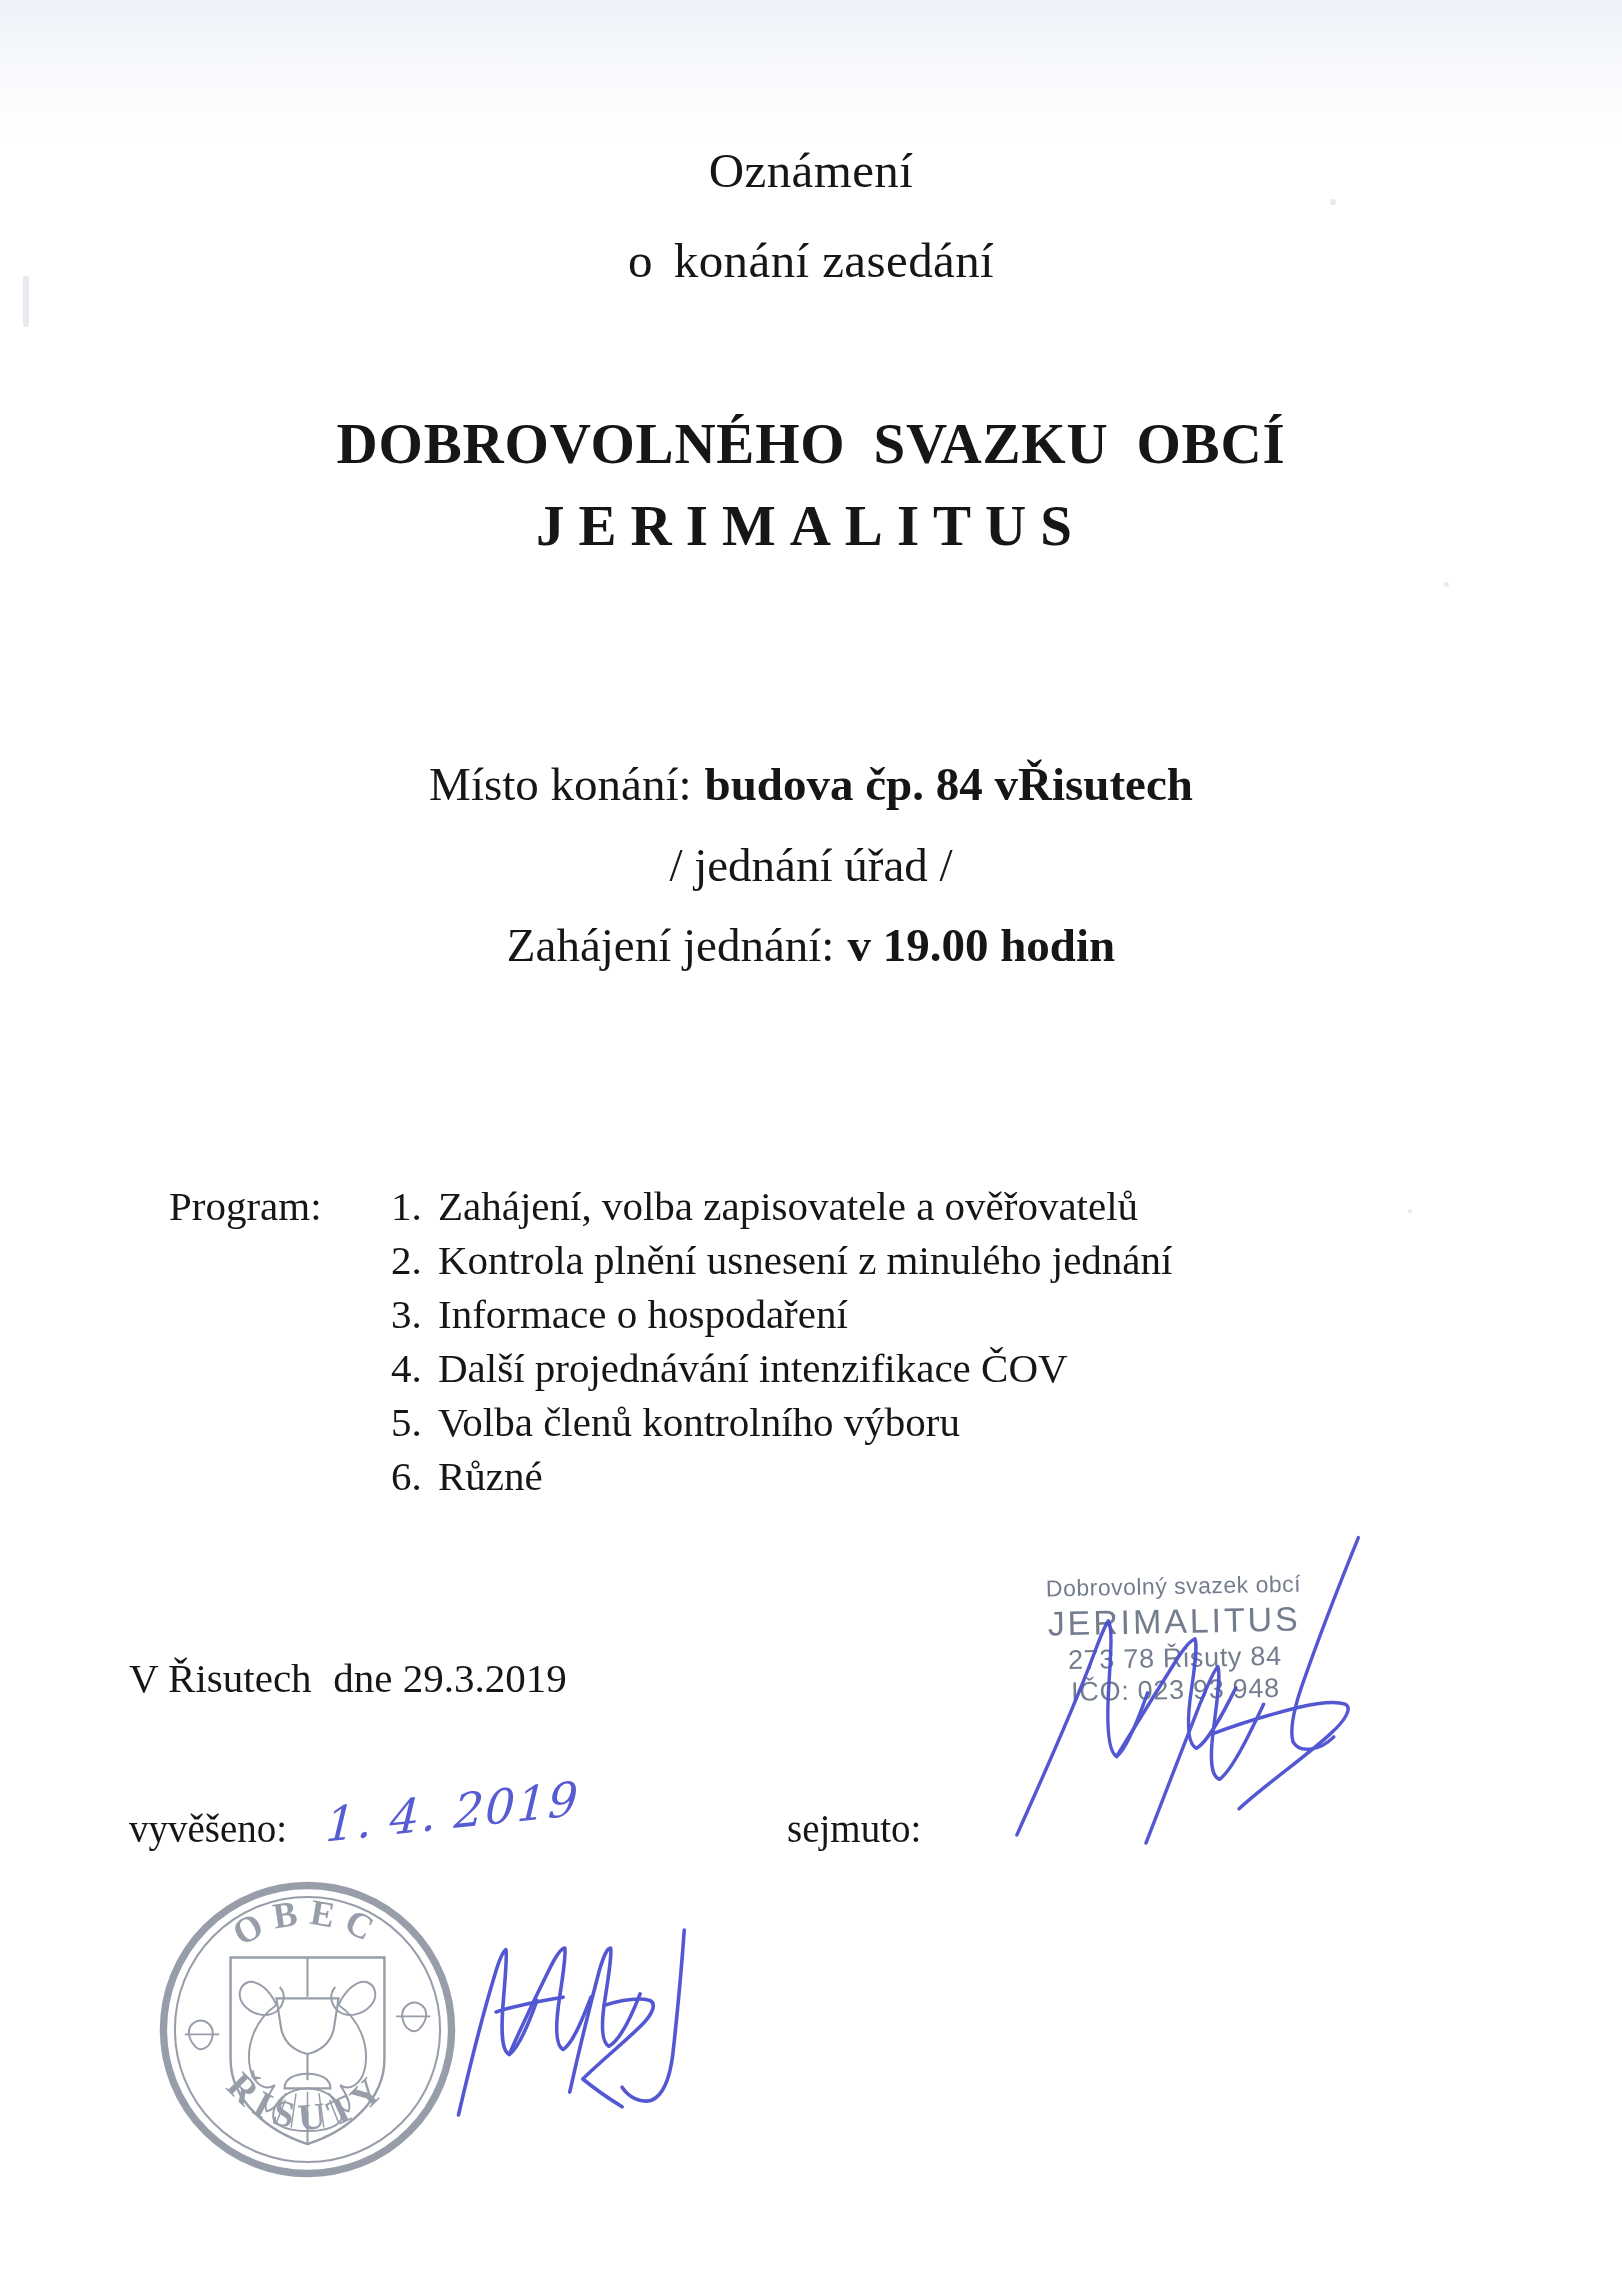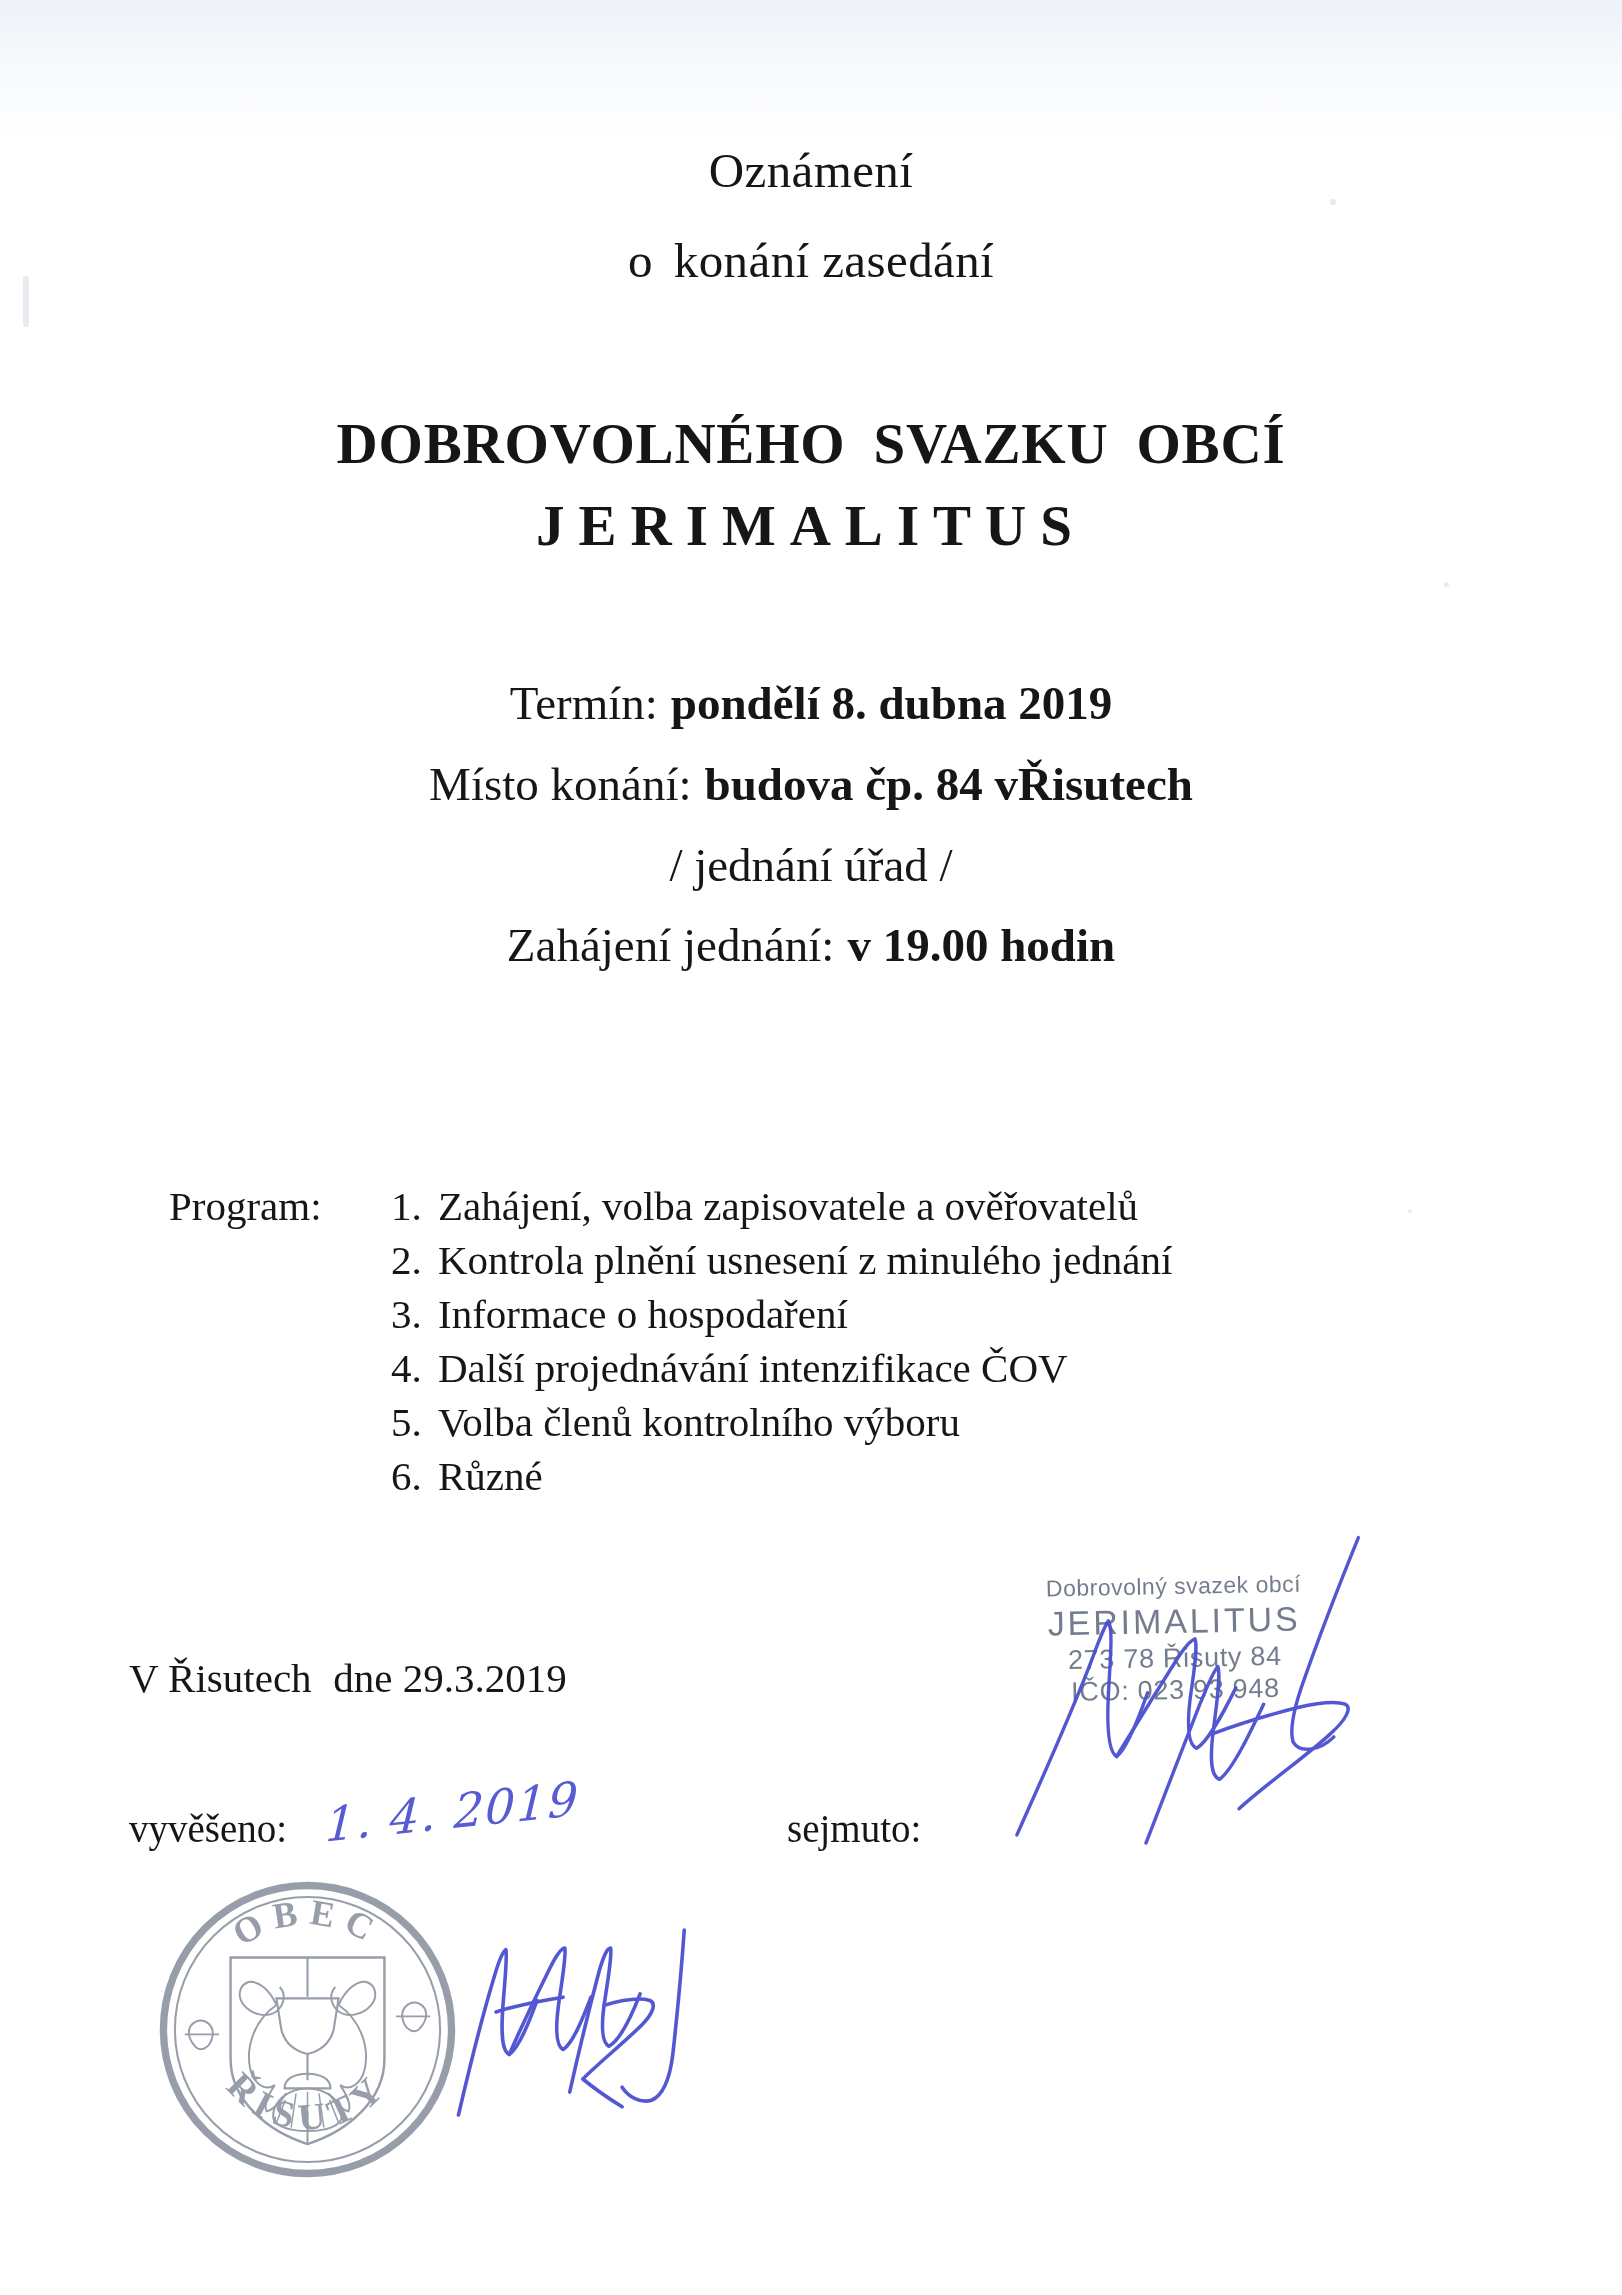--- a/index.html
+++ b/index.html
@@ -199,21 +199,20 @@
 <div class="scan-speck" style="left:1408px; top:1209px; width:4.1px; height:4.1px;"></div>
 
 <div class="page">
 
   <div class="hdr-line hdr-1">Oznámení</div>
   <div class="hdr-line hdr-2"><span>o</span><span class="gap"></span><span>konání</span> <span>zasedání</span></div>
 
   <div class="org-title org-1"><span>DOBROVOLNÉHO</span><span class="wgap"></span><span>SVAZKU</span><span class="wgap"></span><span>OBCÍ</span></div>
   <div class="org-title org-2">JERIMALITUS</div>
 
-  <div class="detail d-termin"><span>Termín:</span><span class="lbl-gap"></span><b>pondělí 8. dubna 2019</b></div>
 
   <div class="detail d-misto"><span>Místo konání:</span><span class="lbl-gap"></span><b>budova čp. 84 vŘisutech</b></div>
 
   <div class="detail d-urad">/ jednání úřad /</div>
 
   <div class="detail d-zahajeni"><span>Zahájení jednání:</span><span class="lbl-gap"></span><b>v 19.00 hodin</b></div>
 
   <div class="program">
     <div class="program-row">
       <span class="program-label">Program:</span>

